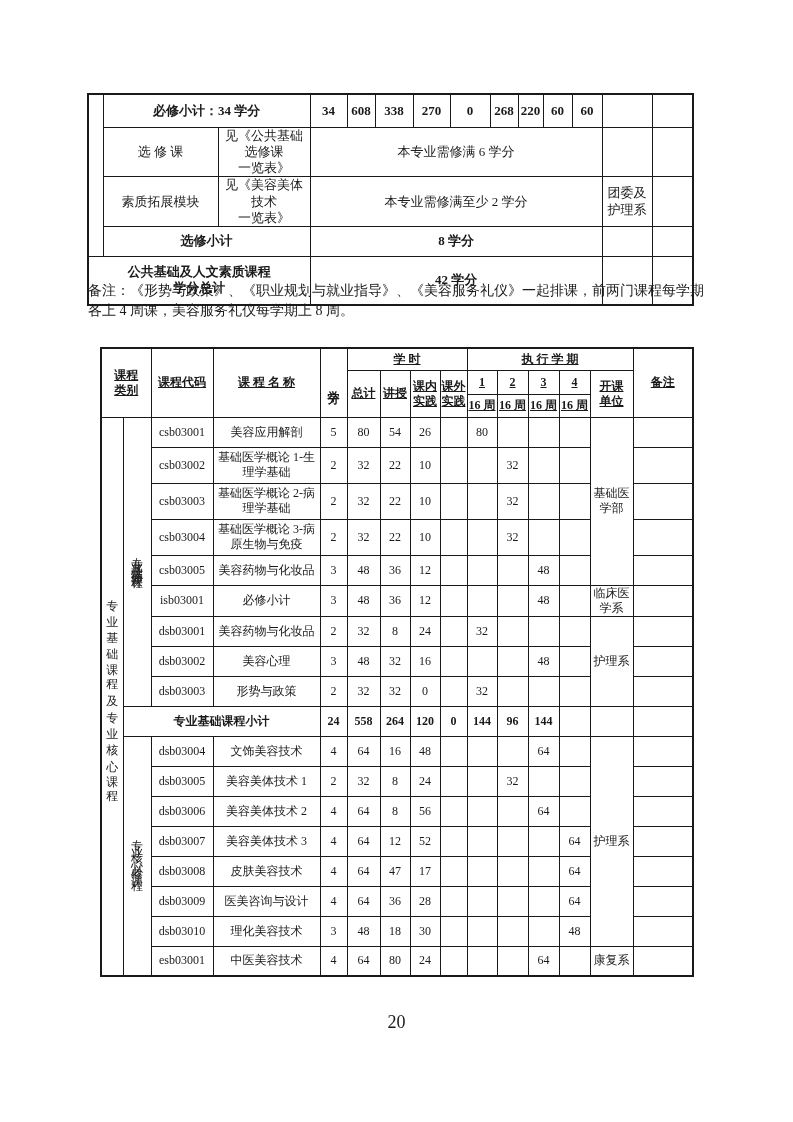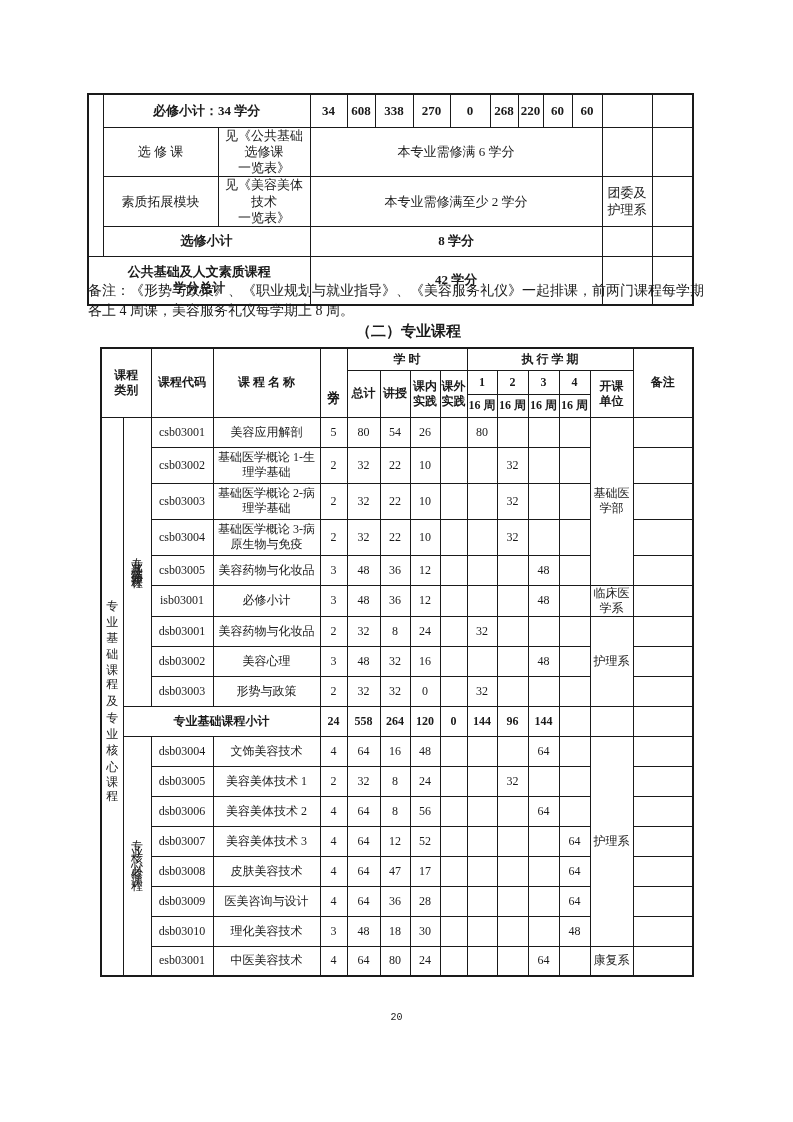--- a/index.html
+++ b/index.html
@@ -16,27 +16,27 @@
   .t1 .r1{height:33px;} .t1 .r2{height:38px;} .t1 .r3{height:38px;}
   .t1 .r4{height:30px;} .t1 .r5{height:48px;}
   
   .note{position:absolute;left:88px;top:281px;width:620px;font-size:14px;line-height:20px;white-space:pre-line;text-align:left;}
   
   .title{position:absolute;left:0;top:322px;width:100%;text-align:center;font-size:15px;font-weight:bold;padding-left:24px;box-sizing:border-box;}
   
   .t2{position:absolute;left:100px;top:347px;font-size:12px;}
   .t2 .h1{height:22px;} .t2 .h2{height:24px;} .t2 .h3{height:23px;}
   .t2 .br{height:30px;} .t2 .tall{height:36px;}
-  .t2 td.hd{font-weight:bold;white-space:pre-line;}
+  .t2 td.hd{font-weight:bold;white-space:pre-line;text-decoration:underline;}
   .vtext{writing-mode:vertical-lr;text-orientation:upright;display:inline-block;line-height:1;}
   .vt-outer{letter-spacing:16px;font-size:12px;}
   .vt-inner1{letter-spacing:3px;font-size:12px;}
   .vt-inner2{letter-spacing:6px;font-size:12px;}
   .vt-credit{letter-spacing:3px;font-size:12px;font-weight:bold;}
-  .pagenum{position:absolute;left:0;top:1012px;width:100%;text-align:center;font-size:10px;font-family:Liberation Mono, monospace;}
+  .pagenum{position:absolute;left:0;top:1012px;width:100%;text-align:center;font-size:18px;}
 </style>
 </head>
 <body>
 
 <div class="page">
 
   <table class="t1">
     <colgroup>
       <col style="width:15px">
         <col style="width:115px">
@@ -98,21 +98,20 @@
       <td colspan="9" class="bold">42 学分</td>
       <td></td>
       <td></td>
     </tr>
   </tbody>
     </table>
 
   <div class="note">备注：《形势与政策》、《职业规划与就业指导》、《美容服务礼仪》一起排课，前两门课程每学期
 各上 4 周课，美容服务礼仪每学期上 8 周。</div>
 
-  <div class="title">（二）专业课程</div>
 
   <table class="t2">
     <colgroup>
       <col style="width:22px">
         <col style="width:28px">
         <col style="width:62px">
         <col style="width:107px">
       <col style="width:27px">
         <col style="width:33px">
         <col style="width:30px">

